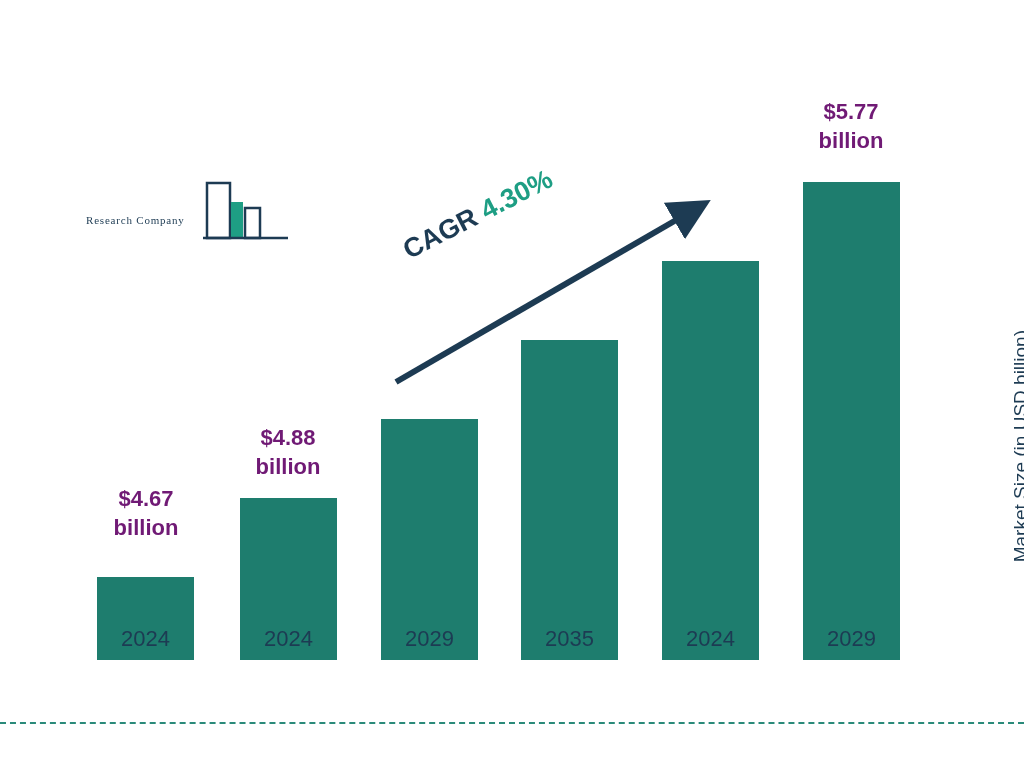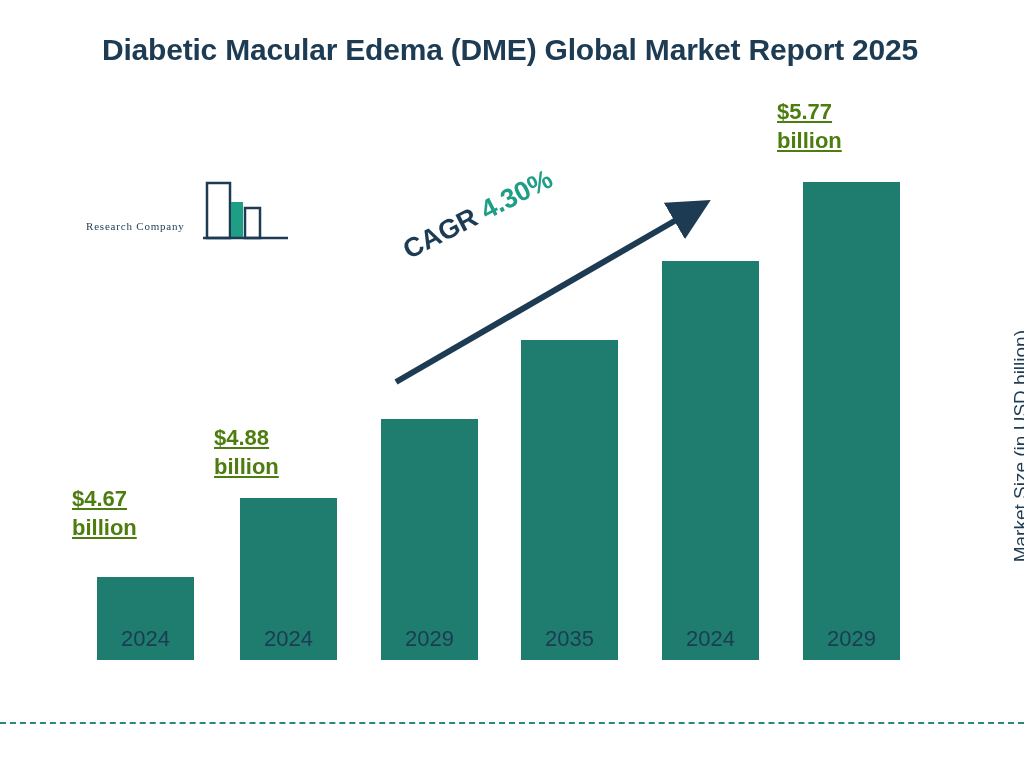--- a/index.html
+++ b/index.html
@@ -50,21 +50,21 @@
     top: 18px;
     font-family: "Liberation Serif", serif;
     font-size: 23px;
     color: #1d3b53;
     white-space: nowrap;
     letter-spacing: 0.5px;
   }
   .logo-text-sub {
     position: absolute;
     left: 8px;
-    top: 40px;
+    top: 34px;
     font-family: "Liberation Serif", serif;
     font-size: 11px;
     color: #1d3b53;
     white-space: nowrap;
     letter-spacing: 0.8px;
   }
   .logo-mark {
     position: absolute;
     left: 122px;
     top: 0px;
@@ -77,27 +77,26 @@
     top: 0;
     width: 1024px;
     height: 768px;
   }
   .bar {
     position: absolute;
     background: #1e7d6e;
   }
   .bar-label {
     position: absolute;
-    text-align: left;
+    text-align: center;
     font-size: 22px;
     font-weight: bold;
-    color: #4d7c0f;
+    color: #701a75;
     line-height: 1.3;
     white-space: pre-line;
-    text-decoration: underline;
   }
   .x-tick {
     position: absolute;
     text-align: center;
     font-size: 22px;
     color: #1d3b53;
     top: 626px;
   }
   .axis-line {
     position: absolute;
@@ -138,21 +137,20 @@
     white-space: nowrap;
   }
   .cagr-label .cagr-word { color: #1d3b53; }
   .cagr-label .cagr-value { color: #1e9e84; }
 </style>
 </head>
 <body>
 
 <div id="page">
 
-  <div class="title">Diabetic Macular Edema (DME) Global Market Report 2025</div>
 
   <div class="logo">
     <div class="logo-text-sub">Research Company</div>
     <svg class="logo-mark" width="90" height="70" viewBox="0 0 90 70">
       <rect x="7" y="3" width="23" height="55" fill="#ffffff" stroke="#1d3b53" stroke-width="2.5"></rect>
       <rect x="31" y="22" width="12" height="36" fill="#1e9e84"></rect>
       <rect x="45" y="28" width="15" height="30" fill="#ffffff" stroke="#1d3b53" stroke-width="2.5"></rect>
       <line x1="3" y1="58" x2="88" y2="58" stroke="#1d3b53" stroke-width="2.5"></line>
     </svg>
   </div>

